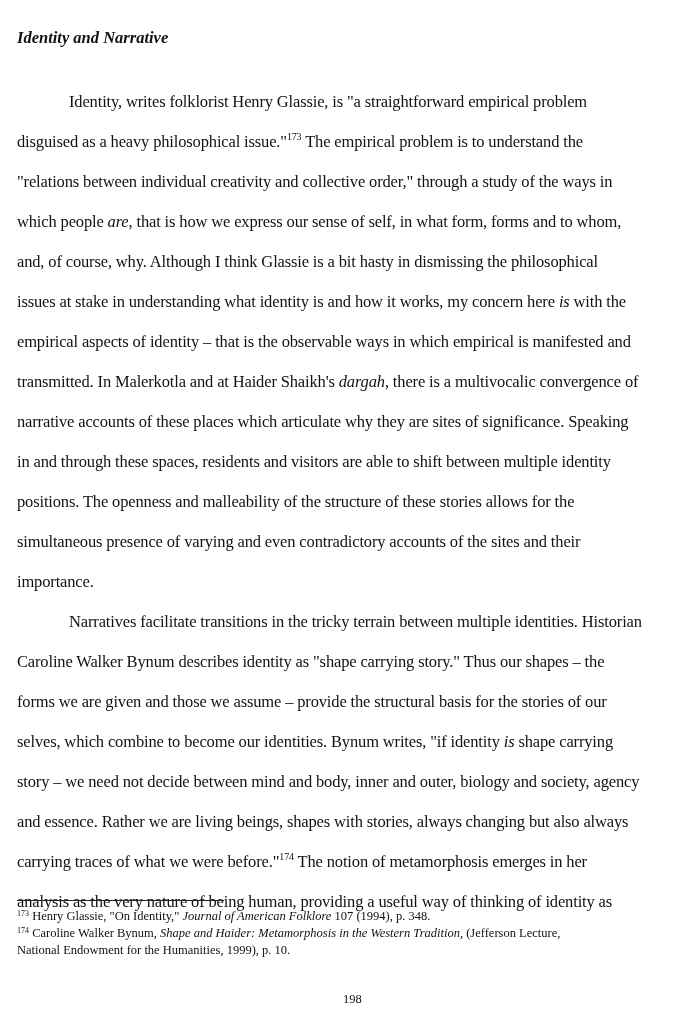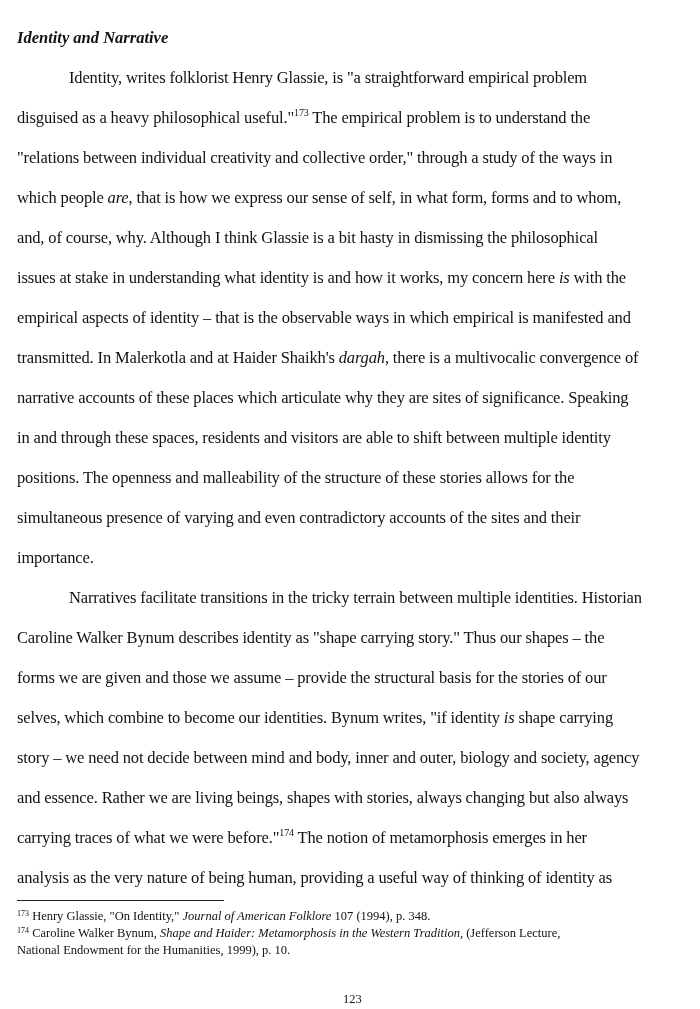--- a/index.html
+++ b/index.html
@@ -31,20 +31,21 @@
     white-space: nowrap;
     font-style: italic;
   }
   .line {
     position: absolute;
     left: 0;
     font-size: 16.5px;
     line-height: 20px;
     white-space: nowrap;
     letter-spacing: -0.15px;
+    margin-top: 24px;
   }
   .line.indent { left: 52px; }
   .line i { font-style: italic; }
   sup {
     font-size: 10px;
     vertical-align: 0;
     position: relative;
     top: -7px;
     line-height: 0;
   }
@@ -76,21 +77,21 @@
     font-family: "Liberation Serif", serif;
   }
 </style>
 </head>
 <body>
 
 <div class="page">
   <div class="heading">Identity and Narrative</div>
 
   <div class="line indent" style="top:68px"><span>Identity, writes folklorist Henry Glassie, is "a straightforward empirical problem</span></div>
-  <div class="line" style="top:108px"><span>disguised as a heavy philosophical useful."</span><sup>173</sup><span>  The empirical problem is to understand the</span></div>
+  <div class="line" style="top:108px"><span>disguised as a heavy philosophical issue."</span><sup>173</sup><span>  The empirical problem is to understand the</span></div>
   <div class="line" style="top:148px"><span>"relations between individual creativity and collective order," through a study of the ways in</span></div>
   <div class="line" style="top:188px"><span>which people </span><i>are</i><span>, that is how we express our sense of self, in what form, forms and to whom,</span></div>
   <div class="line" style="top:228px"><span>and, of course, why.  Although I think Glassie is a bit hasty in dismissing the philosophical</span></div>
   <div class="line" style="top:268px"><span>issues at stake in understanding what identity is and how it works, my concern here </span><i>is</i><span> with the</span></div>
   <div class="line" style="top:308px"><span>empirical aspects of identity – that is the observable ways in which empirical is manifested and</span></div>
   <div class="line" style="top:348px"><span>transmitted.  In Malerkotla and at Haider Shaikh's </span><i>dargah</i><span>, there is a multivocalic convergence of</span></div>
   <div class="line" style="top:388px"><span>narrative accounts of these places which articulate why they are sites of significance.  Speaking</span></div>
   <div class="line" style="top:428px"><span>in and through these spaces, residents and visitors are able to shift between multiple identity</span></div>
   <div class="line" style="top:468px"><span>positions.  The openness and malleability of the structure of these stories allows for the</span></div>
   <div class="line" style="top:508px"><span>simultaneous presence of varying and even contradictory accounts of the sites and their</span></div>
@@ -104,13 +105,13 @@
   <div class="line" style="top:788px"><span>and essence.  Rather we are living beings, shapes with stories, always changing but also always</span></div>
   <div class="line" style="top:828px"><span>carrying traces of what we were before."</span><sup>174</sup><span>  The notion of metamorphosis emerges in her</span></div>
   <div class="line" style="top:868px"><span>analysis as the very nature of being human, providing a useful way of thinking of identity as</span></div>
 
   <div class="rule"></div>
   <div class="fn" style="top:908px"><sup>173</sup><span> Henry Glassie, "On Identity," </span><i>Journal of American Folklore</i><span> 107 (1994), p. 348.</span></div>
   <div class="fn" style="top:925px"><sup>174</sup><span> Caroline Walker Bynum, </span><i>Shape and Haider: Metamorphosis in the Western Tradition,</i><span> (Jefferson Lecture,</span></div>
   <div class="fn" style="top:942px"><span>National Endowment for the Humanities, 1999), p. 10.</span></div>
 </div>
 
-<div class="pagenum">123</div>
+<div class="pagenum">198</div>
 
 </body></html>

